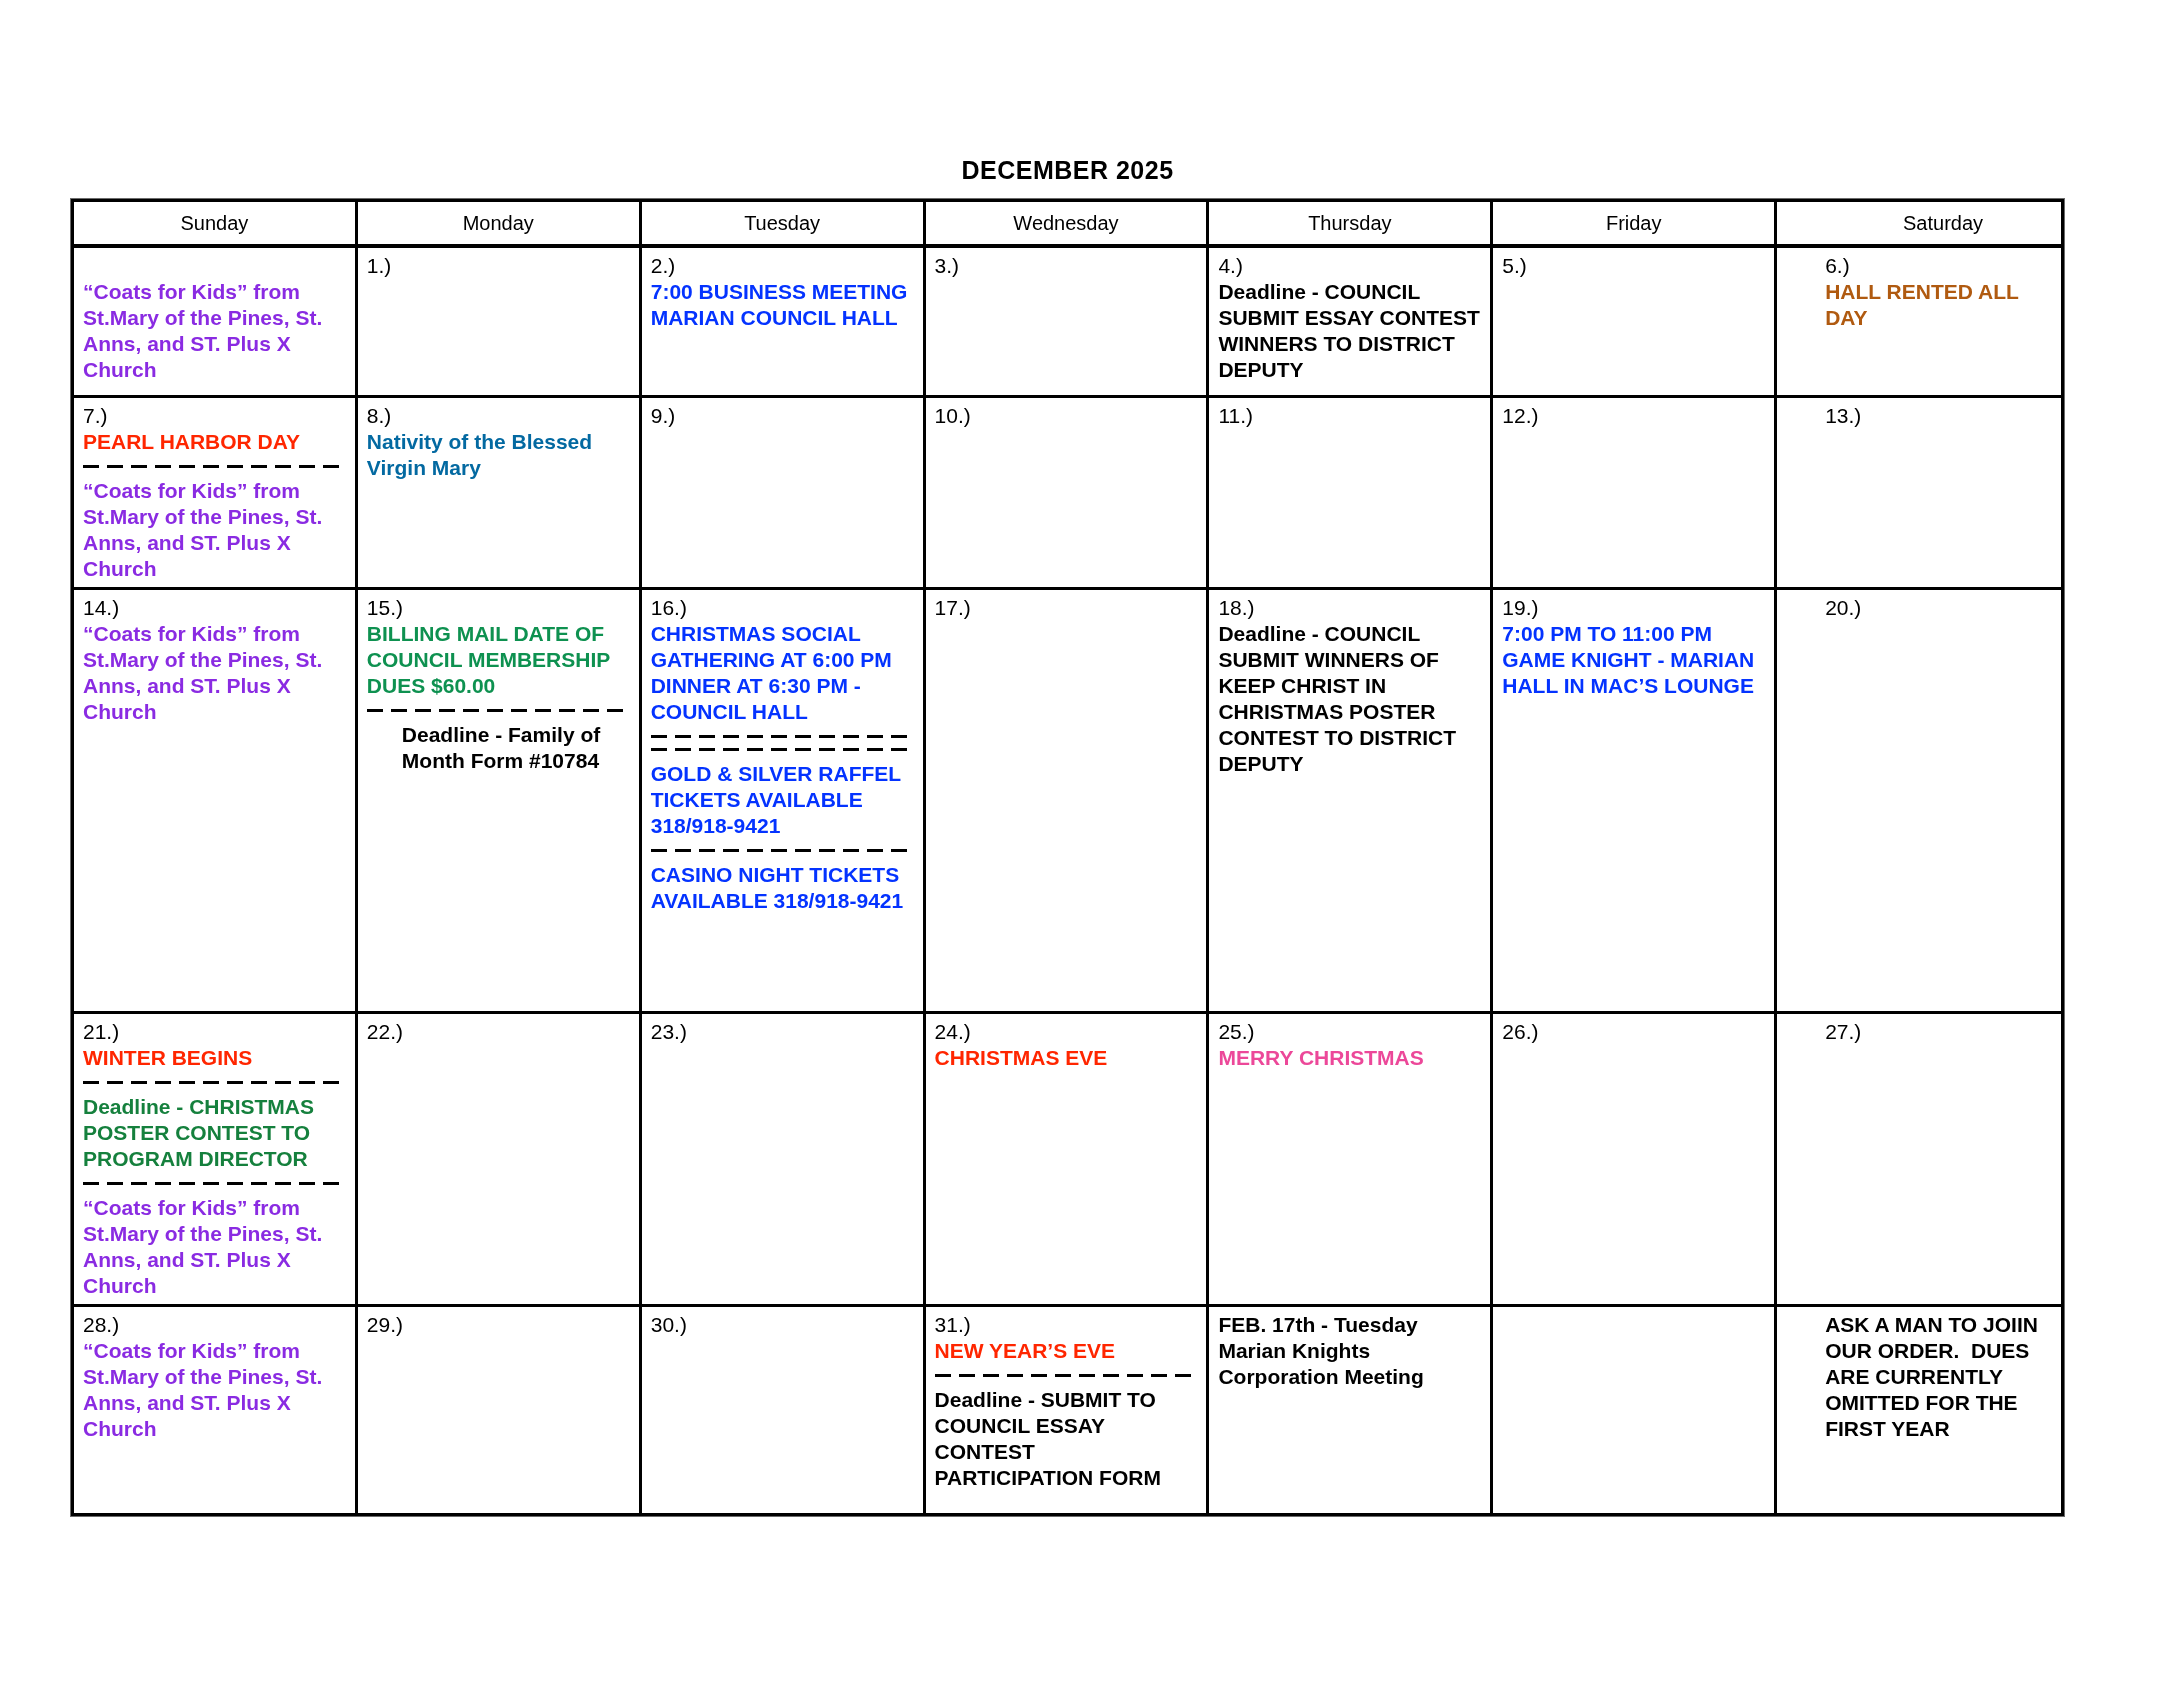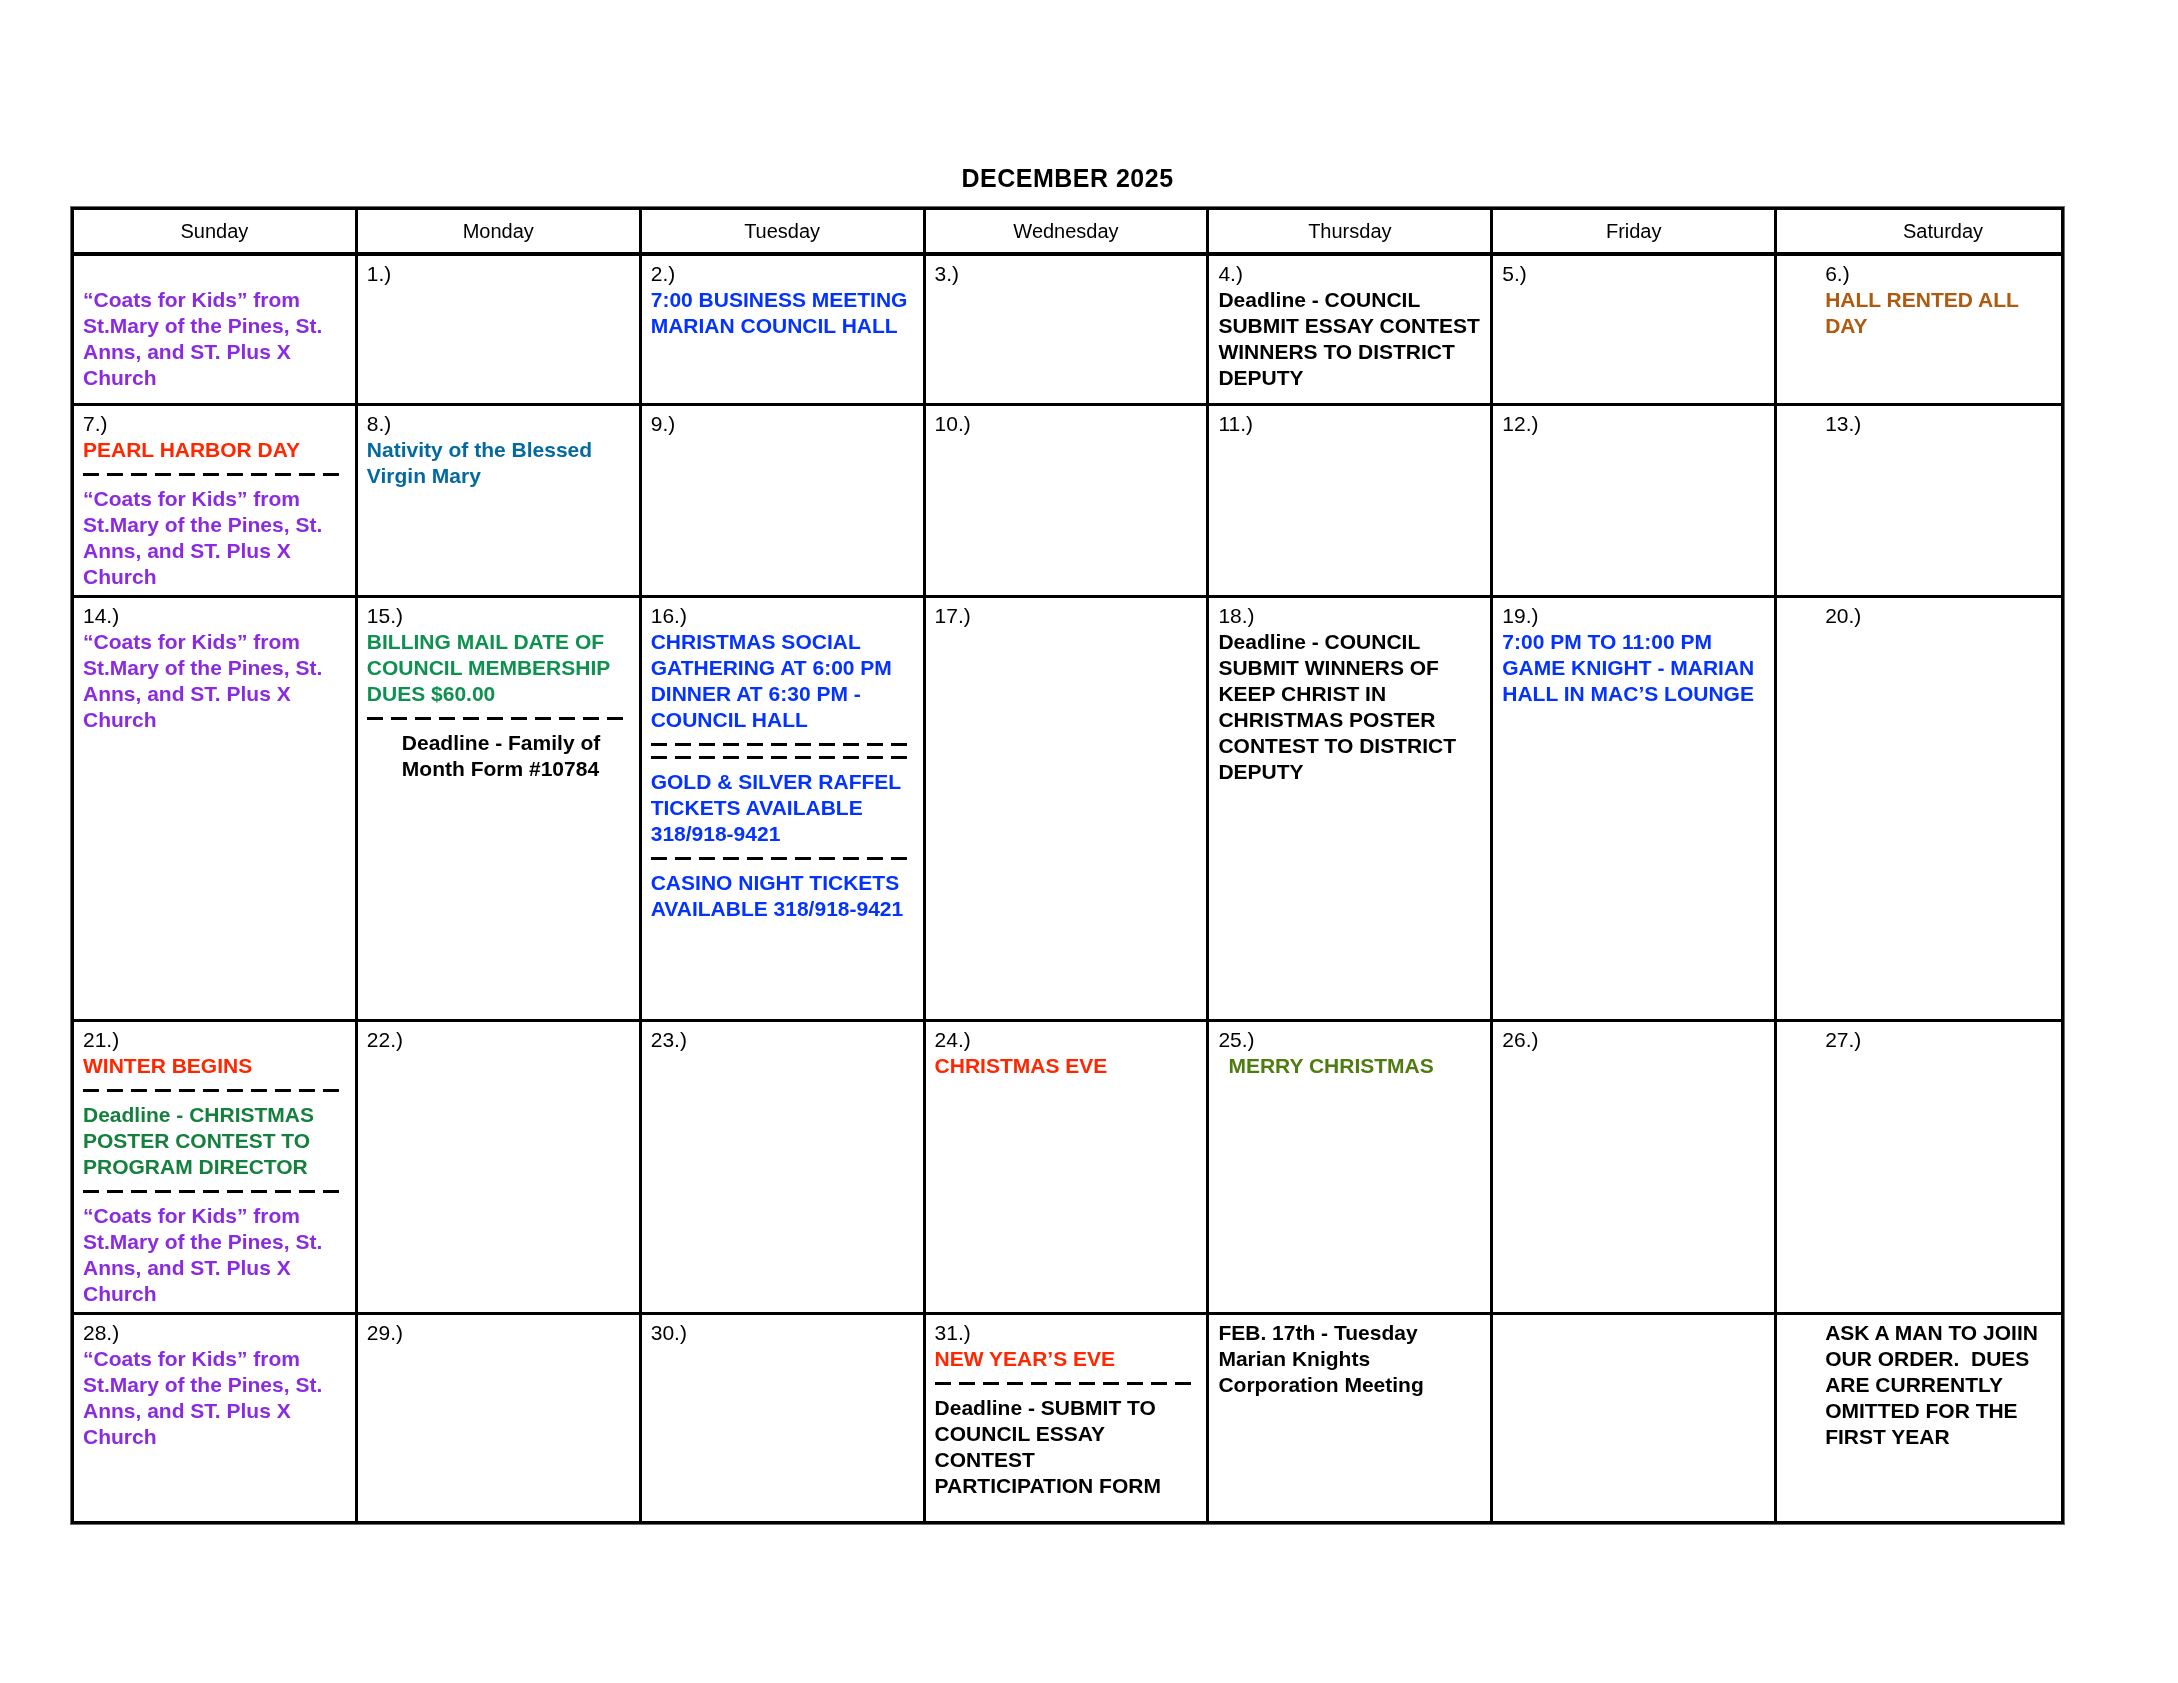--- a/index.html
+++ b/index.html
@@ -9,21 +9,21 @@
     font-family: "Liberation Sans", sans-serif;
   }
   body {
     width: 2178px;
     height: 1683px;
     position: relative;
   }
   .page {
     position: absolute;
     left: 71px;
-    top: 164px;
+    top: 156px;
     width: 1993px;
   }
   .cal-title {
     text-align: center;
     font-size: 25px;
     font-weight: bold;
     color: #000;
     margin-bottom: 14px;
     letter-spacing: 0.5px;
   }
@@ -183,21 +183,21 @@
       </div>
       <div class="cell">
         <div class="cell-number">23.)</div>
       </div>
       <div class="cell">
         <div class="cell-number">24.)</div>
         <div class="event" style="color: rgb(255, 38, 0);">CHRISTMAS EVE</div>
       </div>
       <div class="cell">
         <div class="cell-number">25.)</div>
-        <div class="event" style="color: #4d7c0f; margin-left: 10px;">MERRY CHRISTMAS</div>
+        <div class="event" style="color: #ec4899;">MERRY CHRISTMAS</div>
       </div>
       <div class="cell">
         <div class="cell-number">26.)</div>
       </div>
       <div class="cell last-col">
         <div class="cell-number">27.)</div>
       </div>
       <div class="cell last-row">
         <div class="cell-number">28.)</div>
         <div class="event" style="color: rgb(138, 43, 226);">“Coats for Kids” from St.Mary of the Pines, St. Anns, and ST. Plus X Church</div>

